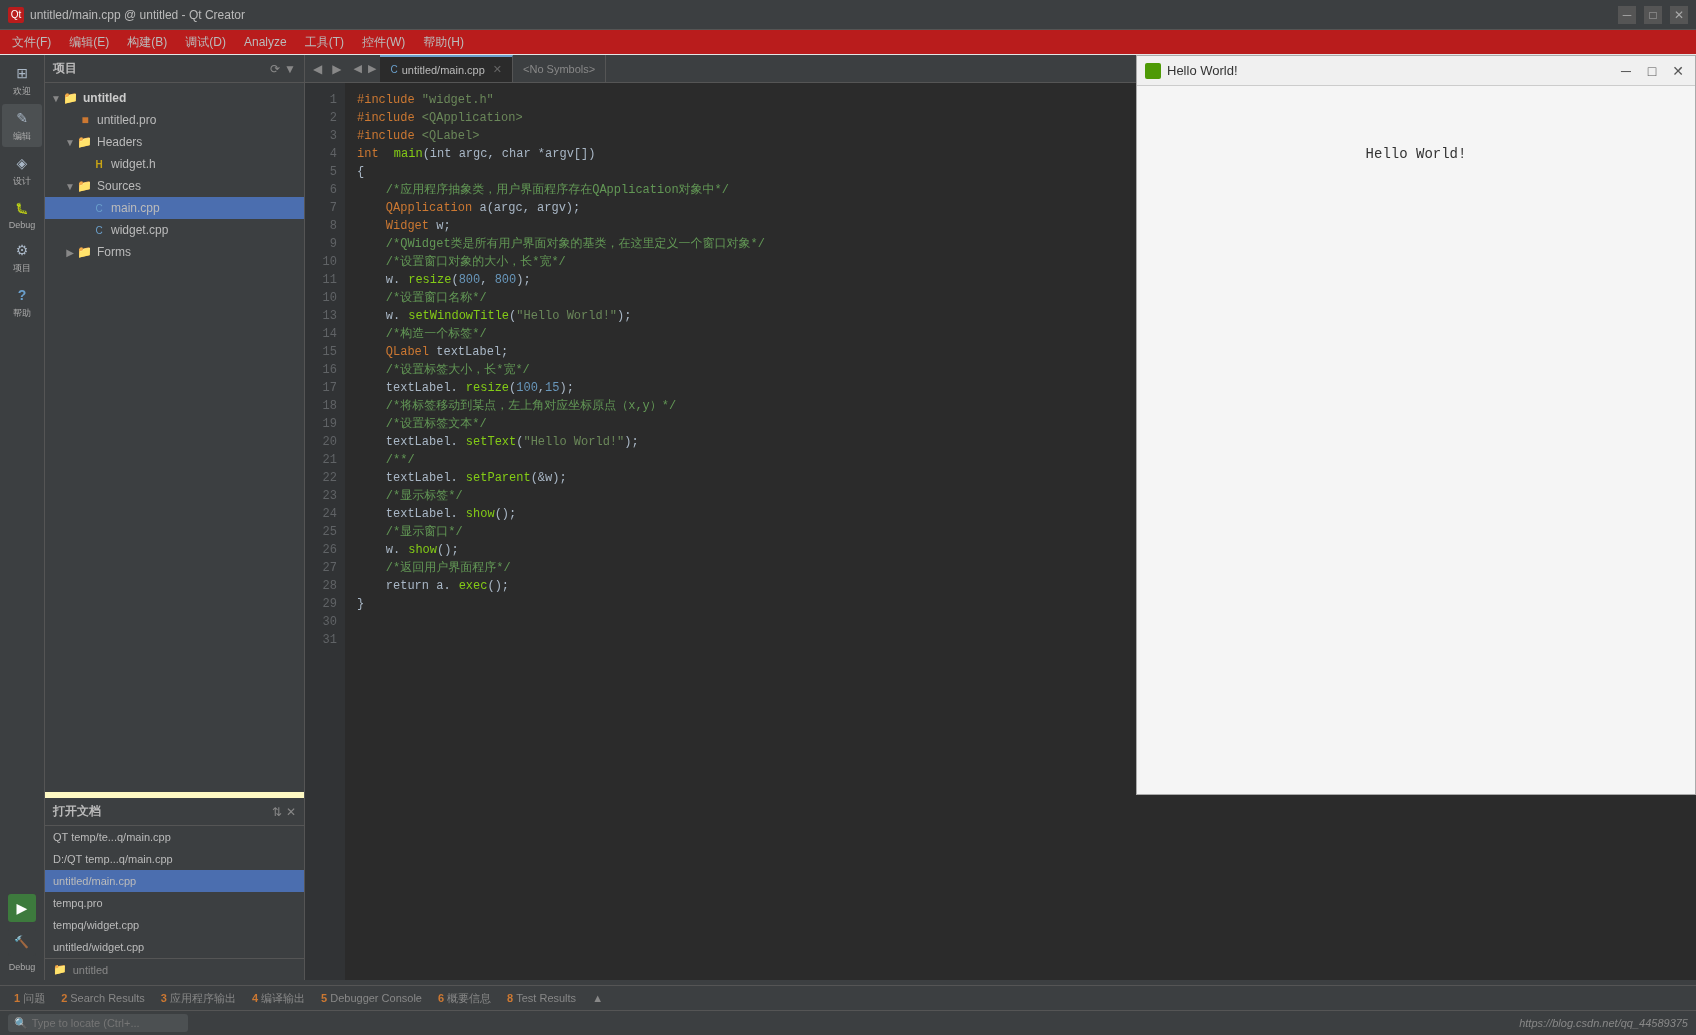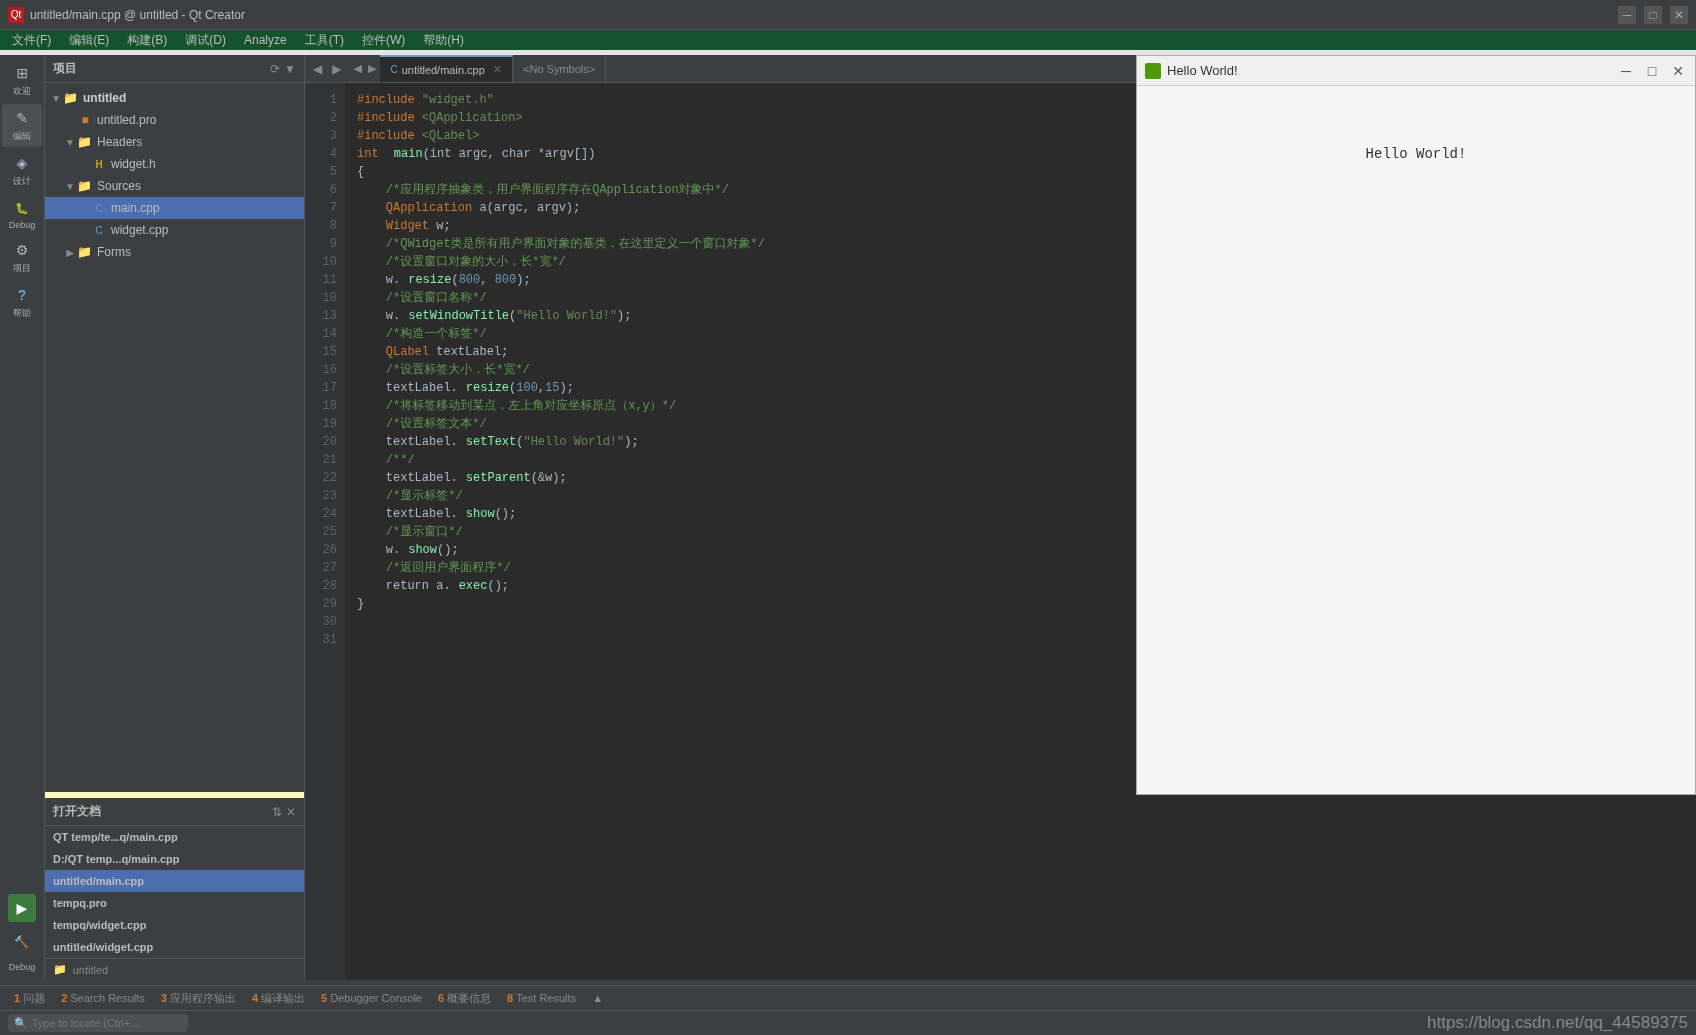--- a/index.html
+++ b/index.html
@@ -7,21 +7,21 @@
 
     
     .title-bar { display: flex; align-items: center; justify-content: space-between; background: #3c3f41; height: 30px; padding: 0 8px; border-bottom: 1px solid #555; }
     .title-bar-left { display: flex; align-items: center; gap: 6px; }
     .title-bar-icon { width: 16px; height: 16px; background: #b91c1c; border-radius: 2px; display: flex; align-items: center; justify-content: center; font-size: 10px; color: white; }
     .title-bar-title { color: #bbb; font-size: 12px; }
     .title-bar-controls { display: flex; gap: 8px; }
     .title-bar-btn { width: 18px; height: 18px; background: #555; border: none; color: #aaa; cursor: pointer; font-size: 12px; display: flex; align-items: center; justify-content: center; }
 
     
-    .menu-bar { display: flex; align-items: center; background: #14532d; height: 25px; padding: 0 4px; border-bottom: 5px solid #e5e5e5; gap: 2px; }
+    .menu-bar { display: flex; align-items: center; background: #b91c1c; height: 25px; padding: 0 4px; border-bottom: 1px solid #e5e5e5; gap: 2px; }
     .menu-item { padding: 2px 8px; color: #bbb; cursor: pointer; font-size: 12px; border-radius: 2px; }
 
     
     .main-layout { display: flex; height: calc(1035px - 30px - 25px - 30px - 25px); }
     .sidebar-icon-item { width: 40px; display: flex; flex-direction: column; align-items: center; padding: 4px 2px; cursor: pointer; border-radius: 3px; gap: 2px; }
     .sidebar-icon-item.active { background: #4c5052; }
     .sidebar-icon-shape { width: 20px; height: 20px; display: flex; align-items: center; justify-content: center; font-size: 14px; }
     .sidebar-icon-label { font-size: 9px; color: #aaa; text-align: center; }
 
     
@@ -41,42 +41,42 @@
     .tree-item .name { color: #bbb; font-size: 12px; }
     .tree-item .name.bold { font-weight: bold; color: #ccc; }
 
     
     .open-docs { border-top: 6px solid #fef9c3; }
     .open-docs-header { display: flex; align-items: center; justify-content: space-between; padding: 4px 8px; background: #3c3f41; border-bottom: 1px solid #555; height: 28px; }
     .open-docs-title { color: #bbb; font-size: 12px; font-weight: bold; }
     .open-docs-list { max-height: 160px; overflow-y: auto; }
     .doc-item { display: flex; align-items: center; padding: 2px 8px; cursor: pointer; height: 22px; }
     .doc-item.selected { background: #4b6eaf; }
-    .doc-item .name { color: #bbb; font-size: 11px; font-weight: bold; }
+    .doc-item .name { color: #bbb; font-size: 11px; }
 
     
     .editor-area { flex: 1; display: flex; flex-direction: column; background: #2b2b2b; min-width: 0; }
     .editor-tabs { display: flex; align-items: center; background: #3c3f41; border-bottom: 1px solid #555; height: 28px; overflow: hidden; }
     .editor-tab { display: flex; align-items: center; padding: 0 10px; height: 28px; cursor: pointer; border-right: 1px solid #555; font-size: 11px; color: #888; gap: 4px; white-space: nowrap; }
     .editor-tab.active { background: #2b2b2b; color: #bbb; border-top: 2px solid #6a9fcb; }
     .editor-tab .close-btn { color: #666; font-size: 11px; margin-left: 4px; }
     .editor-tab-nav { display: flex; gap: 2px; padding: 0 4px; align-items: center; }
     .nav-btn { color: #888; font-size: 12px; cursor: pointer; padding: 2px 4px; }
 
     
     .code-editor { flex: 1; display: flex; background: #2b2b2b; overflow: hidden; }
     .line-numbers { width: 40px; background: #313335; padding: 8px 0; text-align: right; padding-right: 8px; color: #606366; font-size: 12px; font-family: 'Courier New', monospace; line-height: 18px; user-select: none; flex-shrink: 0; }
     .line-number { height: 18px; display: block; }
     .code-content { flex: 1; padding: 8px 12px; overflow: auto; font-family: 'Courier New', monospace; font-size: 12px; line-height: 18px; }
     .code-line { height: 18px; white-space: pre; }
 
     
     .kw { color: #cc7832; }
     .hdr { color: #6a8759; }
-    .fn { color: #86efac; padding-left: 8px; }
+    .fn { color: #84cc16; padding-left: 8px; }
     .str { color: #6a8759; }
     .num { color: #6897bb; }
     .cmt-g { color: #629755; }
 
     
     .hello-window { position: absolute; right: 0; top: 55px; width: 560px; height: 740px; background: #f0f0f0; border: 1px solid #aaa; display: flex; flex-direction: column; }
     .hello-title-bar { display: flex; align-items: center; justify-content: space-between; background: #f0f0f0; border-bottom: 1px solid #ccc; height: 30px; padding: 0 8px; }
     .hello-title { color: #333; font-size: 13px; display: flex; align-items: center; gap: 6px; }
     .hello-title-icon { width: 16px; height: 16px; background: #4e9a06; border-radius: 2px; }
     .hello-controls { display: flex; gap: 8px; }
@@ -86,21 +86,21 @@
 
     
     .bottom-bar { display: flex; align-items: center; background: #3c3f41; border-top: 1px solid #555; height: 25px; padding: 0 8px; gap: 4px; }
     .bottom-item { color: #888; font-size: 11px; padding: 0 6px; cursor: pointer; display: flex; align-items: center; gap: 3px; }
     .bottom-item .num-badge { color: #cc7832; font-weight: bold; }
 
     
     .status-bar { display: flex; align-items: center; background: #3c3f41; border-top: 1px solid #555; height: 25px; padding: 0 8px; gap: 8px; }
     .status-search { display: flex; align-items: center; background: #4c5052; border-radius: 3px; padding: 2px 6px; gap: 4px; height: 18px; }
     .status-search input { background: none; border: none; color: #bbb; font-size: 11px; outline: none; width: 150px; }
-    .status-url { margin-left: auto; color: #888; font-size: 17px; }
+    .status-url { margin-left: auto; color: #888; font-size: 11px; font-style: italic; }
 
     
     .icon-folder { color: #c8a415; }
 
     
     ::-webkit-scrollbar { width: 6px; height: 6px; }
     ::-webkit-scrollbar-track { background: #3c3f41; }
     ::-webkit-scrollbar-thumb { background: #555; border-radius: 3px; }
   </style>
 </head>

